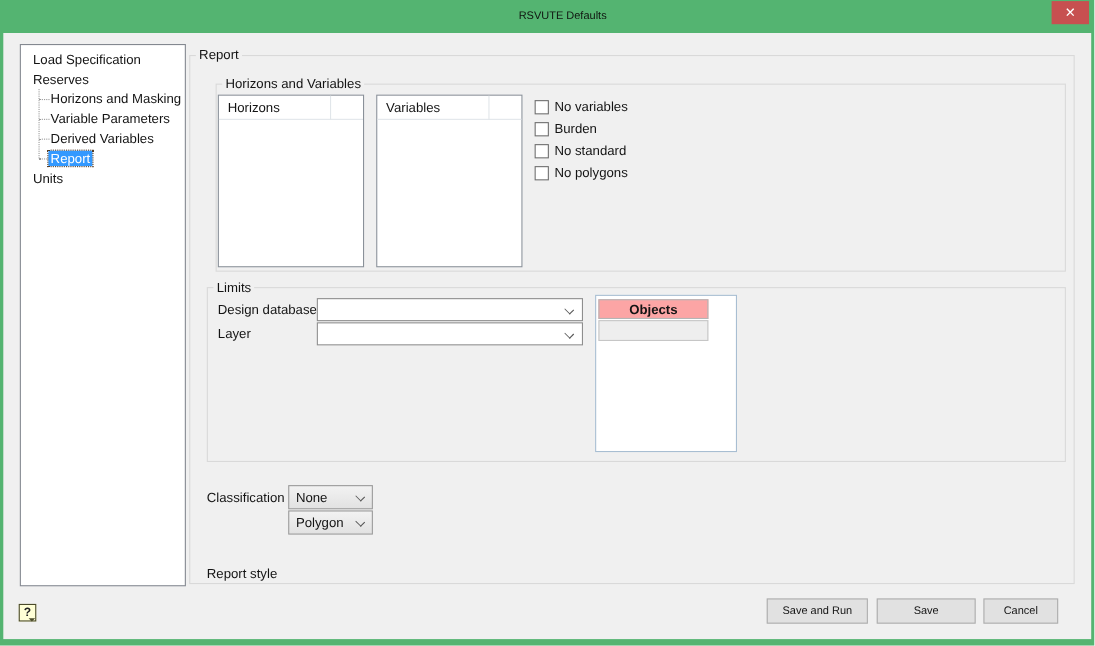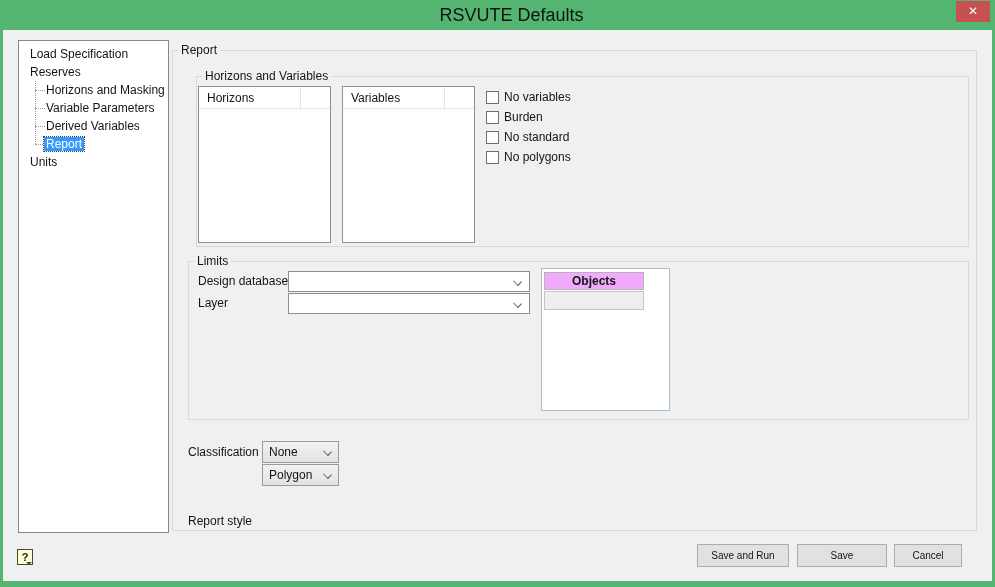--- a/index.html
+++ b/index.html
@@ -4,21 +4,21 @@
 <style>
   * { margin:0; padding:0; box-sizing:border-box; }
   html,body { width:995px; height:587px; }
   body { font-family:"Liberation Sans","DejaVu Sans",sans-serif; font-size:12px; color:#141414; }
 
   .window { position:relative; width:995px; height:587px; background:#54b471; overflow:hidden; }
 
   
   .titlebar { position:absolute; left:0; top:0; width:995px; height:30px; }
   .title { position:absolute; left:0; top:0; width:100%; height:30px; line-height:30px;
-           text-align:center; font-size:18px; color:#101510;padding-left:28px; }
+           text-align:center; font-size:10px; color:#101510;padding-left:28px; }
   .close-btn { position:absolute; left:956px; top:1px; width:34px; height:21px;
                background:#c75050; border:none; color:#fff; font-size:12px; font-weight:bold;
                line-height:21px; text-align:center; cursor:pointer; font-family:inherit; }
 
   
   .body { position:absolute; left:3px; top:30px; width:989px; height:551px; background:#f0f0f0; }
 
   
   .tree-panel { position:absolute; left:18px; top:40px; width:151px; height:493px;
                 background:#fff; border:1px solid #838890; }
@@ -51,21 +51,21 @@
   .combo-gray  { position:absolute; height:22px; background:linear-gradient(#f2f2f2,#e2e2e2);
                  border:1px solid #9a9a9a; line-height:20px; padding-left:6px; }
   .chev { position:absolute; right:8px; top:6px; width:7px; height:7px;
           border-right:1px solid #555; border-bottom:1px solid #555;
           transform:rotate(45deg) scale(1,0.8); }
   .combo-gray .chev { right:7px; top:6px; }
 
   
   .obj-table { position:absolute; left:541px; top:268px; width:129px; height:143px;
                background:#fff; border:1px solid #a8bed2; }
-  .obj-header { position:absolute; left:2px; top:3px; width:100px; height:18px; background:#f0abfc;
+  .obj-header { position:absolute; left:2px; top:3px; width:100px; height:18px; background:#fca5a5;
                 border:1px solid #b5b5b5; font-weight:bold; text-align:center; line-height:16px; }
   .obj-row { position:absolute; left:2px; top:22px; width:100px; height:19px; background:#eeeeee;
              border:1px solid #c6c6c6; }
 
   
   .help-icon { position:absolute; left:17px; top:549px; width:16px; height:16px;
                background:#ffffd6; border:1px solid #4a4a2a; text-align:center;
                line-height:14px; font-size:11px; font-weight:bold; color:#222; cursor:pointer; }
   .help-icon::after { content:""; position:absolute; left:8px; bottom:-4px;
                       border:3px solid transparent; border-top-color:#4a4a2a; }

